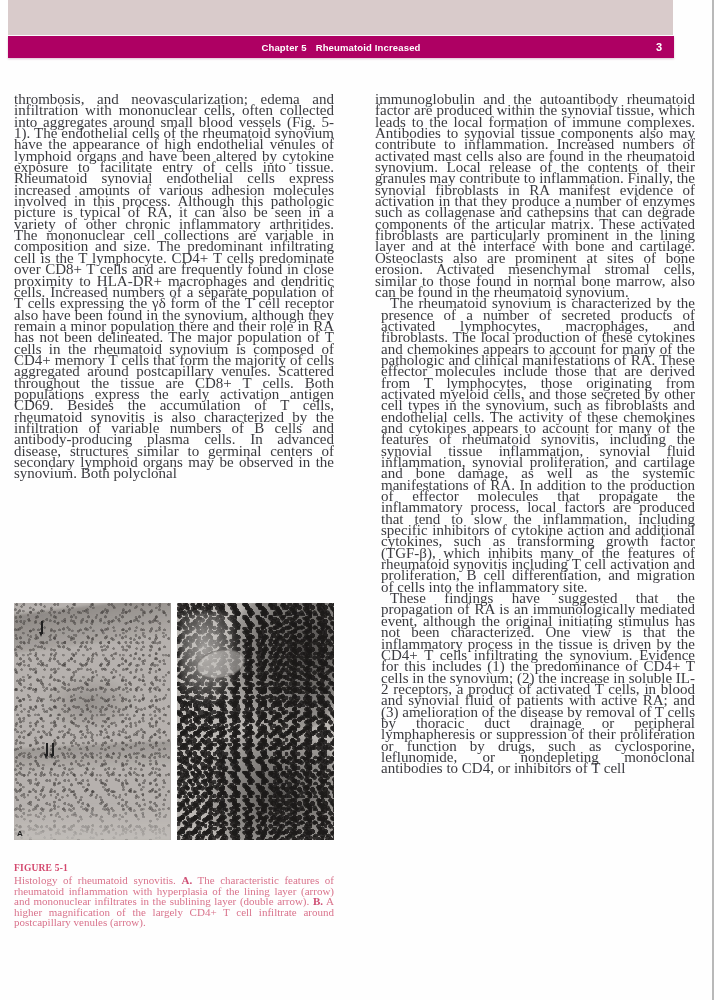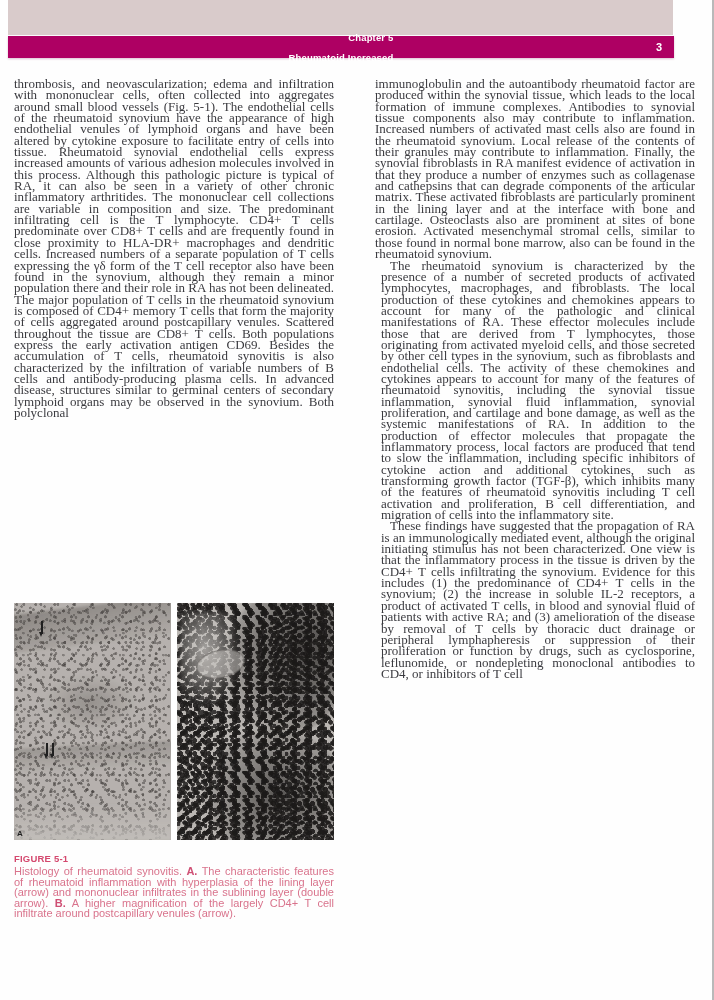--- a/index.html
+++ b/index.html
@@ -45,29 +45,28 @@
     left: 8px; top: 36px;
     width: 666px; height: 22px;
     background: #ae0063;
     display: flex;
     align-items: center;
     justify-content: center;
     box-shadow: 0 1px 2px rgba(120,0,70,.25);
   }
   .running-head-inner {
     display: flex;
-    align-items: flex-end;
+    align-items: flex-start;
     gap: 9px;
     color: #ffffff;
     font-family: "Liberation Sans", sans-serif;
     font-weight: bold;
     font-size: 9.5px;
     letter-spacing: .15px;
     filter: blur(.25px);
-    flex-direction: column;
   }
   .folio {
     position: absolute;
     right: 12px;
     top: 50%;
     transform: translateY(-50%);
     color: #ffffff;
     font-family: "Liberation Sans", sans-serif;
     font-weight: bold;
     font-size: 11px;
@@ -75,23 +74,23 @@
   }
 
   
   .body-area {
     position: absolute;
     left: 0; top: 78px;
     width: 714px;
   }
   .col {
     position: absolute;
-    top: 0;
+    top: 16px;
     width: 320px;
-    font-size: 13px;
+    font-size: 15px;
     line-height: 11.35px;
     text-align: justify;
     color: #3a3a3f;
     filter: blur(.34px);
     -webkit-hyphens: none;
     hyphens: none;
   }
   .col-left  { left: 14px; }
   .col-right { left: 375px; }
 
@@ -277,22 +276,22 @@
     font-family: "Liberation Sans", sans-serif;
     font-weight: bold;
     font-size: 8px;
     color: #1c1c1c;
     filter: blur(.3px);
   }
 
   
   .fig-caption {
     width: 320px;
-    margin-top: 13px;
-    font-family: Liberation Sans, sans-serif;
+    margin-top: 23px;
+    font-family: Liberation Serif, serif;
     color: #d9607f;
     filter: blur(.33px);
   }
   .fig-label {
     font-weight: bold;
     font-size: 9.5px;
     color: #d4486e;
     letter-spacing: .2px;
     margin-bottom: 2px;
   }

